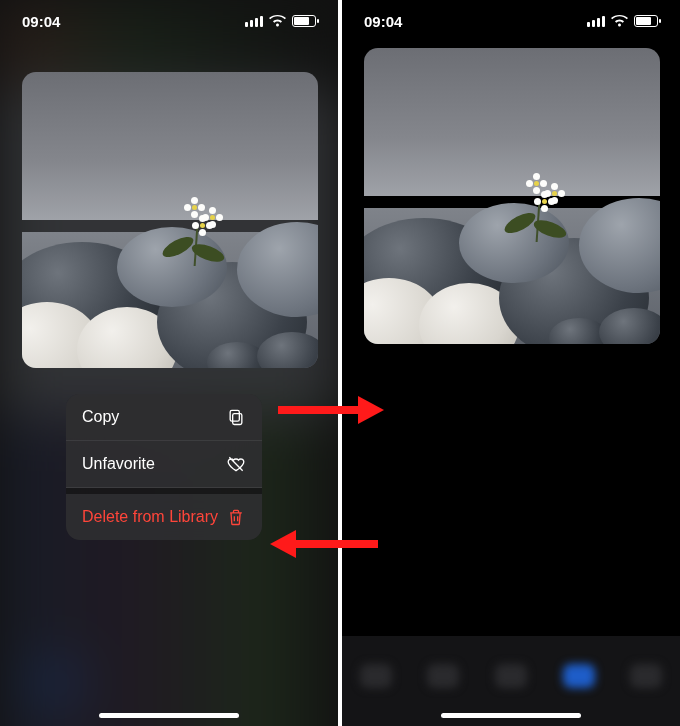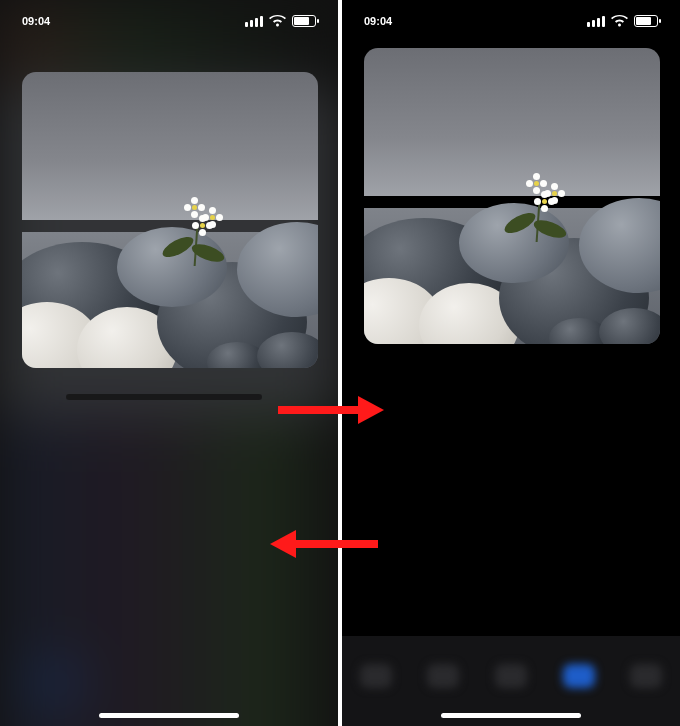--- a/index.html
+++ b/index.html
@@ -12,21 +12,21 @@
   }
   .wrap { display: flex; width: 100%; height: 100%; }
   .phone { position: relative; flex: 1 1 50%; height: 100%; overflow: hidden; }
   .divider { width: 4px; background: #fff; height: 100%; }
 
   
   .status {
     position: absolute; top: 10px; left: 0; right: 0;
     display: flex; justify-content: space-between; align-items: center;
     padding: 0 22px; height: 22px; color: #fff; font-weight: 600;
-    font-size: 11px; z-index: 50;
+    font-size: 15px; z-index: 50;
   }
   .status .right { display: flex; gap: 6px; align-items: center; }
   .sig { display: flex; gap: 2px; align-items: flex-end; }
   .sig span { width: 3px; background: #fff; border-radius: 1px; }
   .sig span:nth-child(1){height:5px}.sig span:nth-child(2){height:7px}
   .sig span:nth-child(3){height:9px}.sig span:nth-child(4){height:11px}
   .batt { width: 24px; height: 12px; border: 1.5px solid #fff; border-radius: 3px; position: relative; }
   .batt::after { content:""; position:absolute; right:-4px; top:3px; width:2px; height:4px; background:#fff; border-radius:1px;}
   .batt i { position:absolute; left:1px; top:1px; bottom:1px; width:70%; background:#fff; border-radius:1px;}
 
@@ -170,21 +170,40 @@
             <span></span>
             <span></span>
             <span></span>
             <span></span>
             <i></i>
           </div>
       </div>
     </div>
 
     <div class="menu">
+      <div class="menu-item">
+        <span>Copy</span>
+        <svg viewBox="0 0 24 24" width="20" height="20">
+            <rect x="8" y="8" width="11" height="13" rx="2" fill="none" stroke="#fff" stroke-width="1.6"></rect>
+            <rect x="5" y="4" width="11" height="13" rx="2" fill="none" stroke="#fff" stroke-width="1.6"></rect>
+          </svg>
+      </div>
+      <div class="menu-item">
+        <span>Unfavorite</span>
+        <svg viewBox="0 0 24 24" width="20" height="20">
+            <path fill="none" stroke="#fff" stroke-width="1.6" d="M12 20s-7-4.5-9-9c-1-2.3.2-5 3-5 2 0 3 1.4 3 1.4S10 6 12 6s3 1.4 3 1.4 1-1.4 3-1.4c2.8 0 4 2.7 3 5-2 4.5-9 9-9 9zM4 4l16 16"></path>
+          </svg>
+      </div>
       <div class="sep"></div>
+      <div class="menu-item destructive">
+        <span>Delete from Library</span>
+        <svg viewBox="0 0 24 24" width="20" height="20">
+            <path fill="none" stroke="#ff453a" stroke-width="1.6" d="M5 7h14M9 7V5a1 1 0 011-1h4a1 1 0 011 1v2m2 0l-1 13a1 1 0 01-1 1H8a1 1 0 01-1-1L6 7m4 4v6m4-6v6"></path>
+          </svg>
+      </div>
     </div>
 
     <div class="homebar"></div>
   </div>
 
   <div class="divider"></div>
 
   <div class="phone right">
     <div class="status">
       <span>09:04</span>

